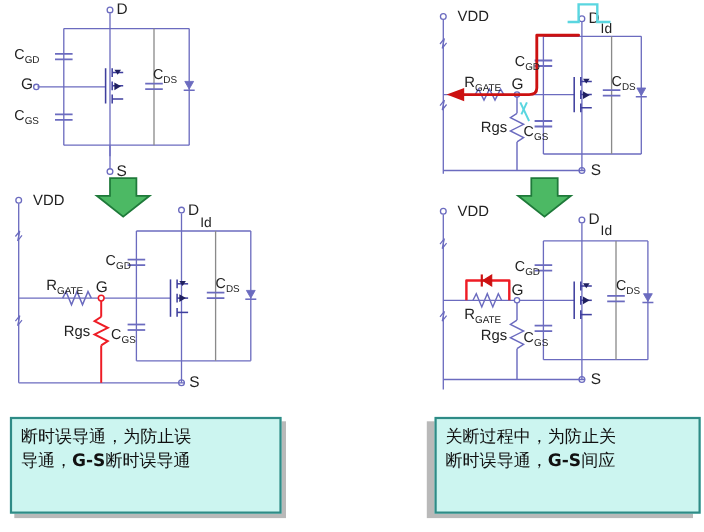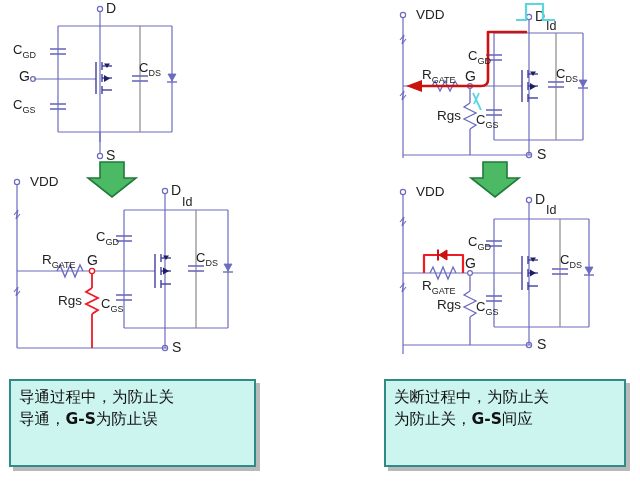--- a/index.html
+++ b/index.html
@@ -362,24 +362,24 @@
   <span>C</span><sub style="font-size:9px;">DS</sub>
 </div>
 <div style="position:absolute;left:155px;top:21px;font-size:14px;color:#222;">D</div>
 <div style="position:absolute;left:157px;top:166px;font-size:14px;color:#222;">S</div>
 <div style="position:absolute;left:166px;top:33px;font-size:12.5px;color:#222;">Id</div>
 </div>
 
 <div class="shadow" style="left:13px;top:383px;width:247px;height:88px;"></div>
 <div class="cbox" style="left:9px;top:379px;width:247px;height:88px;z-index:1;">
   <div class="txt">
-    <div>导通过程中，为防止关</div>
-    <div><span>导通，</span><b>G-S</b><span>为防止误</span></div>
+    <div>断时误导通，为防止误</div>
+    <div><span>导通，</span><b>G-S</b><span>断时误导通</span></div>
   </div>
 </div>
 
 <div class="shadow" style="left:388px;top:383px;width:242px;height:88px;"></div>
-<div class="cbox" style="left:384px;top:379px;width:242px;height:88px;z-index:1;">
+<div class="cbox" style="left:395px;top:379px;width:242px;height:88px;z-index:1;">
   <div class="txt">
     <div>关断过程中，为防止关</div>
-    <div><span>为防止关，</span><b>G-S</b><span>间应</span></div>
+    <div><span>断时误导通，</span><b>G-S</b><span>间应</span></div>
   </div>
 </div>
 
 </body></html>

